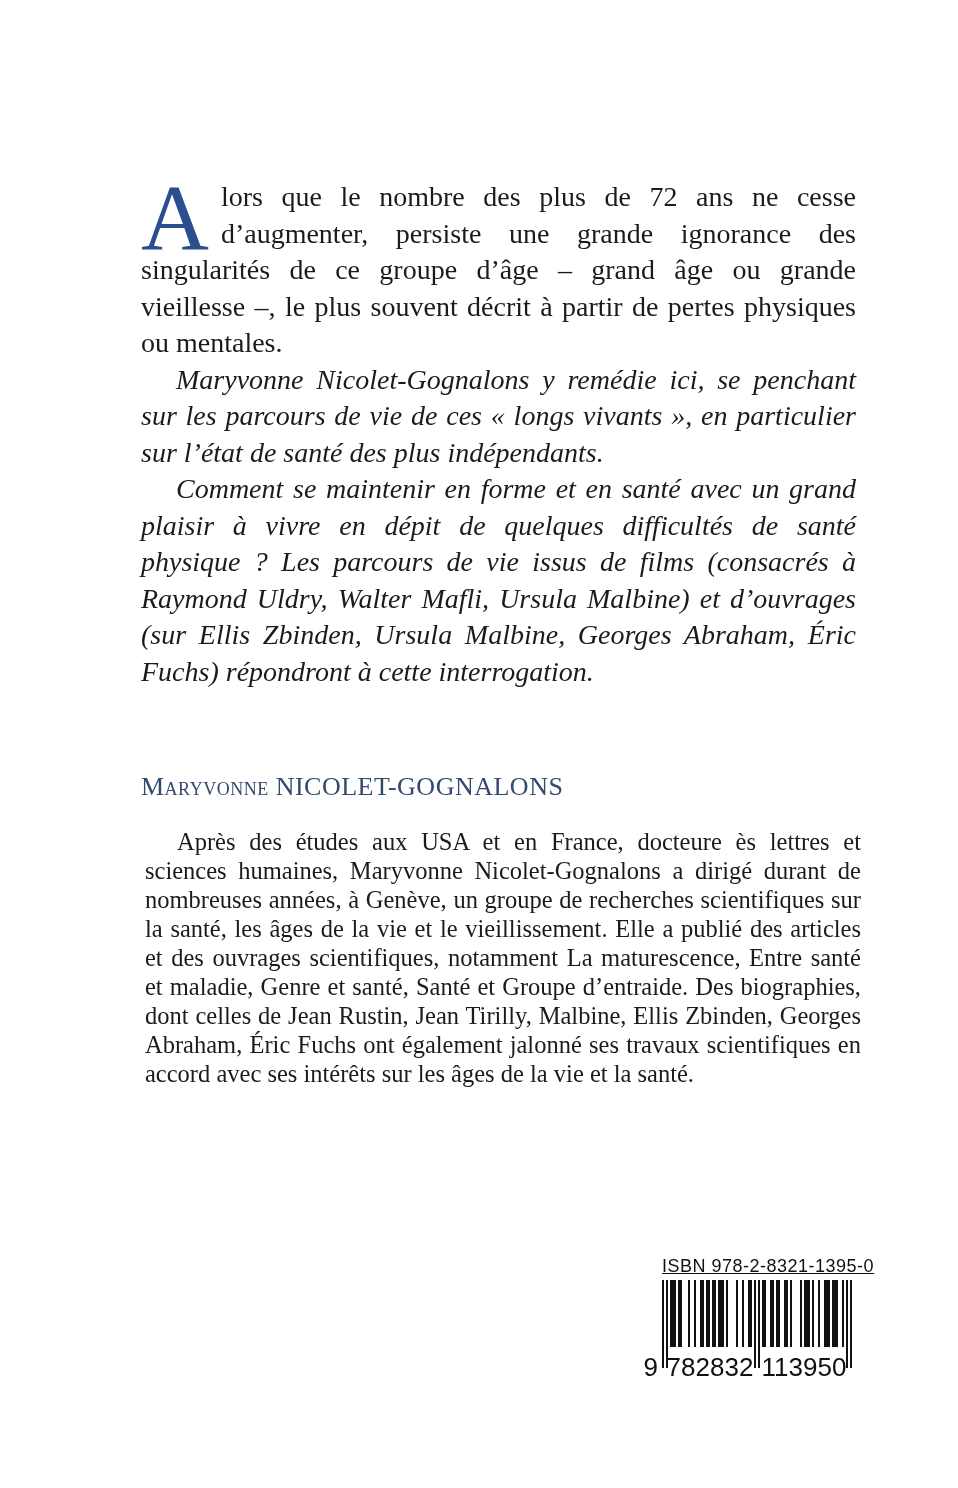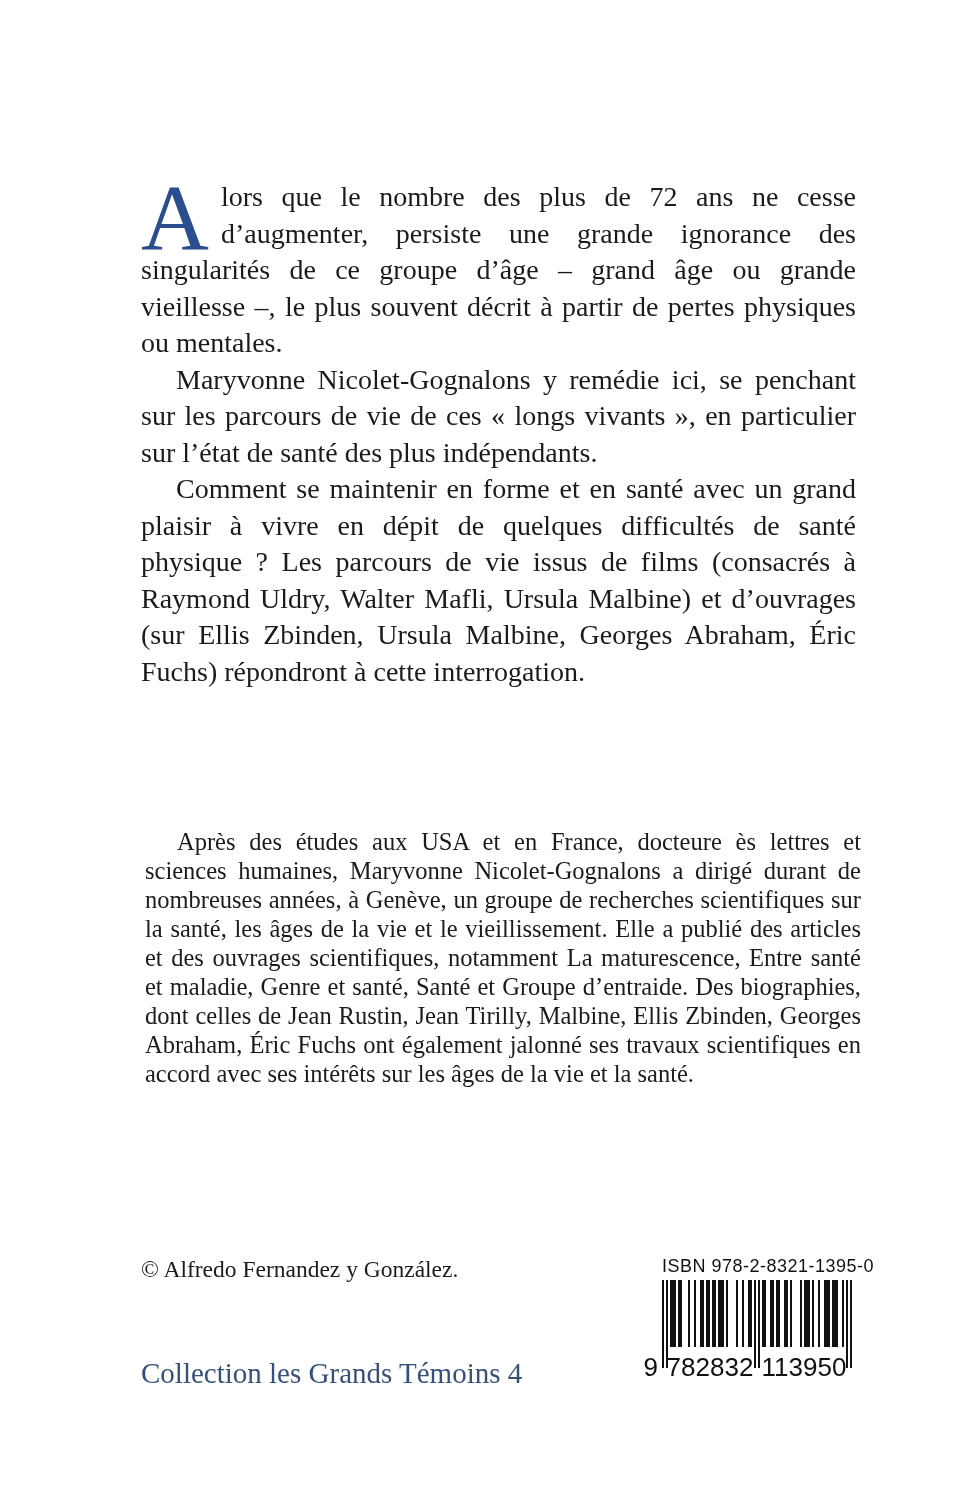--- a/index.html
+++ b/index.html
@@ -11,21 +11,21 @@
     font-family:"Liberation Serif","DejaVu Serif",serif;
     color:#1b1b1b;
   }
   
   .synopsis{
     position:absolute;left:141px;top:179px;width:715px;
     font-size:28px;line-height:36.5px;
     text-align:justify;
   }
   .synopsis p{margin:0;}
-  .synopsis p.indent{text-indent:35px;}
+  .synopsis p.indent{text-indent:35px;font-style:italic;}
   .dropcap{
     float:left;
     font-size:94px;line-height:72px;height:70px;
     margin:2px 12px 0 0;
     color:#2b4e8f;
   }
   
   .author-heading{
     position:absolute;left:141px;top:772px;
     font-size:26px;line-height:30px;
@@ -56,45 +56,48 @@
   .isbn-block{
     position:absolute;left:638px;top:1255px;width:216px;
   }
   .isbn-label{
     font-family:"Liberation Sans","DejaVu Sans",sans-serif;
     font-size:18px;line-height:22px;
     color:#111111;
     margin:0 0 3px 24px;width:192px;
     text-align:center;white-space:nowrap;
     letter-spacing:0.5px;
+    text-decoration:underline;
   }
   .barcode-svg rect{fill:#111111;}
   .barcode-svg text{fill:#111111;}
 </style>
 </head>
 <body>
 
 <div class="page">
 
   <div class="synopsis">
     <p><span class="dropcap">A</span><span>lors que le nombre des plus de 72 ans ne cesse d’augmenter, persiste une grande ignorance des singularités de ce groupe d’âge – grand âge ou grande vieillesse –, le plus souvent décrit à partir de pertes physiques ou mentales.</span></p>
     <p class="indent">Maryvonne Nicolet-Gognalons y remédie ici, se penchant sur les parcours de vie de ces « longs vivants », en particulier sur l’état de santé des plus indépendants.</p>
     <p class="indent">Comment se maintenir en forme et en santé avec un grand plaisir à vivre en dépit de quelques difficultés de santé physique ? Les parcours de vie issus de films (consacrés à Raymond Uldry, Walter Mafli, Ursula Malbine) et d’ouvrages (sur Ellis Zbinden, Ursula Malbine, Georges Abraham, Éric Fuchs) répondront à cette interrogation.</p>
   </div>
 
+  <div class="author-heading">
+    <span class="first">Maryvonne</span>
+    <span class="last">NICOLET-GOGNALONS</span>
+  </div>
 
   <div class="bio">
     <p>Après des études aux USA et en France, docteure ès lettres et sciences humaines, Maryvonne Nicolet-Gognalons a dirigé durant de nombreuses années, à Genève, un groupe de recherches scientifiques sur la santé, les âges de la vie et le vieillissement. Elle a publié des articles et des ouvrages scientifiques, notamment La maturescence, Entre santé et maladie, Genre et santé, Santé et Groupe d’entraide. Des biographies, dont celles de Jean Rustin, Jean Tirilly, Malbine, Ellis Zbinden, Georges Abraham, Éric Fuchs ont également jalonné ses travaux scientifiques en accord avec ses intérêts sur les âges de la vie et la santé.</p>
   </div>
 
   <div class="credits">
-    <div>© Alfredo Fernandez y González.</div>
   </div>
 
-  <div class="collection">Collection les Grands Témoins 4</div>
 
   <div class="isbn-block">
     <div class="isbn-label">ISBN 978-2-8321-1395-0</div>
     <svg class="barcode-svg" width="216" height="102" viewBox="0 0 216 102" shape-rendering="crispEdges">
         <rect x="24" y="0" width="2" height="88"></rect>
         <rect x="28" y="0" width="2" height="88"></rect>
         <rect x="32" y="0" width="2" height="67"></rect>
         <rect x="34" y="0" width="2" height="67"></rect>
         <rect x="36" y="0" width="2" height="67"></rect>
         <rect x="40" y="0" width="2" height="67"></rect>

